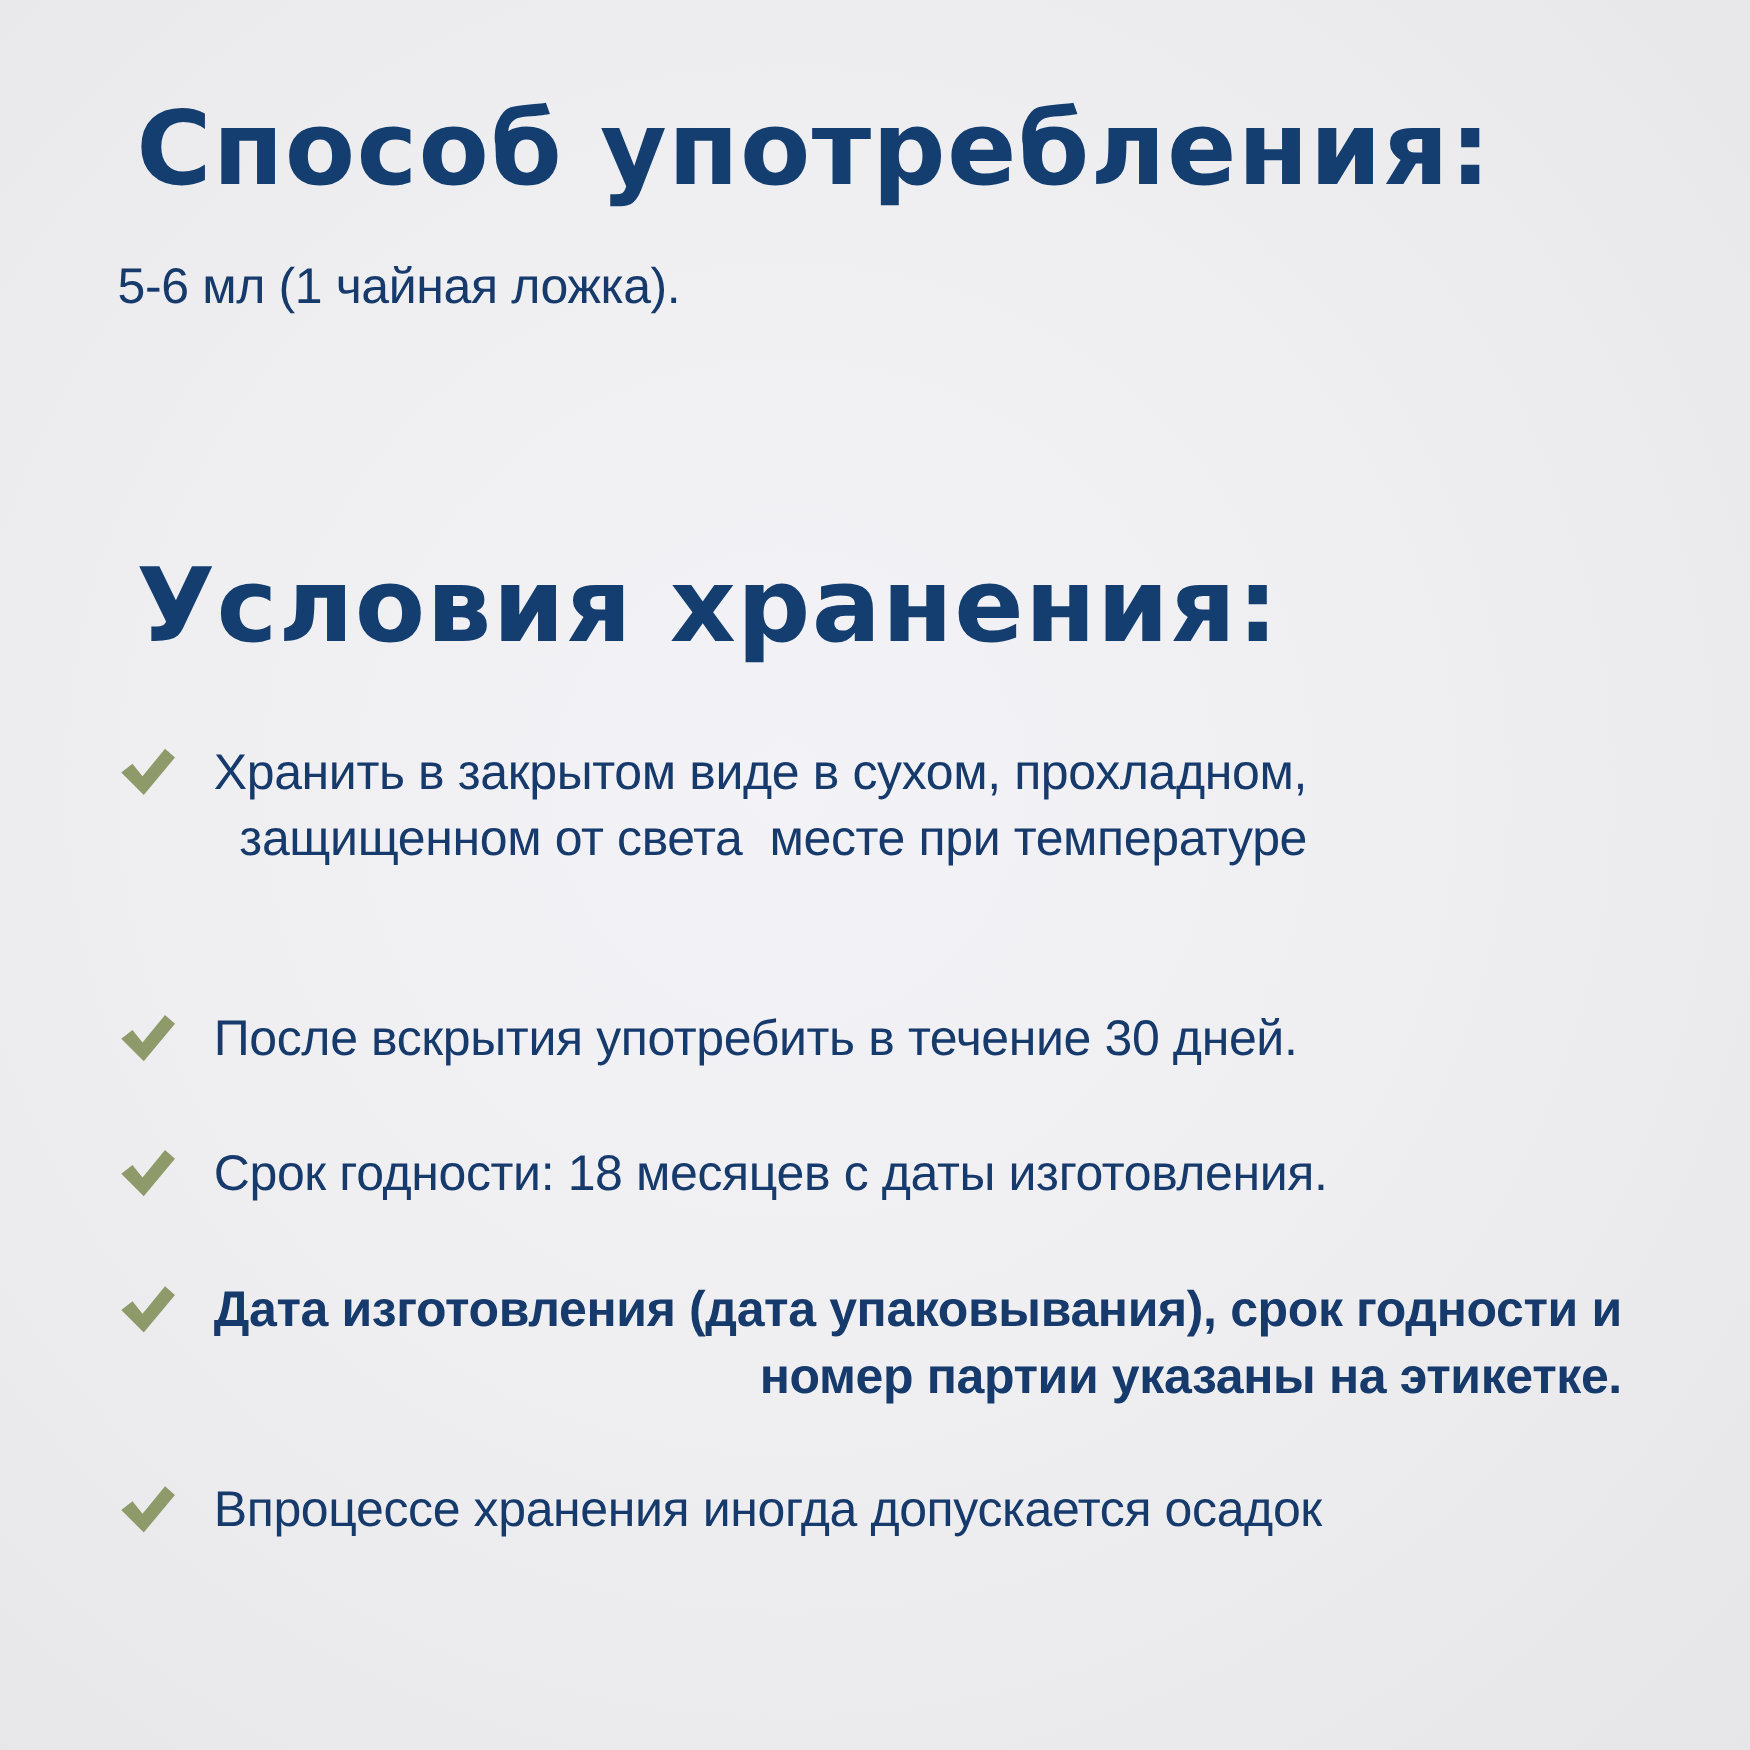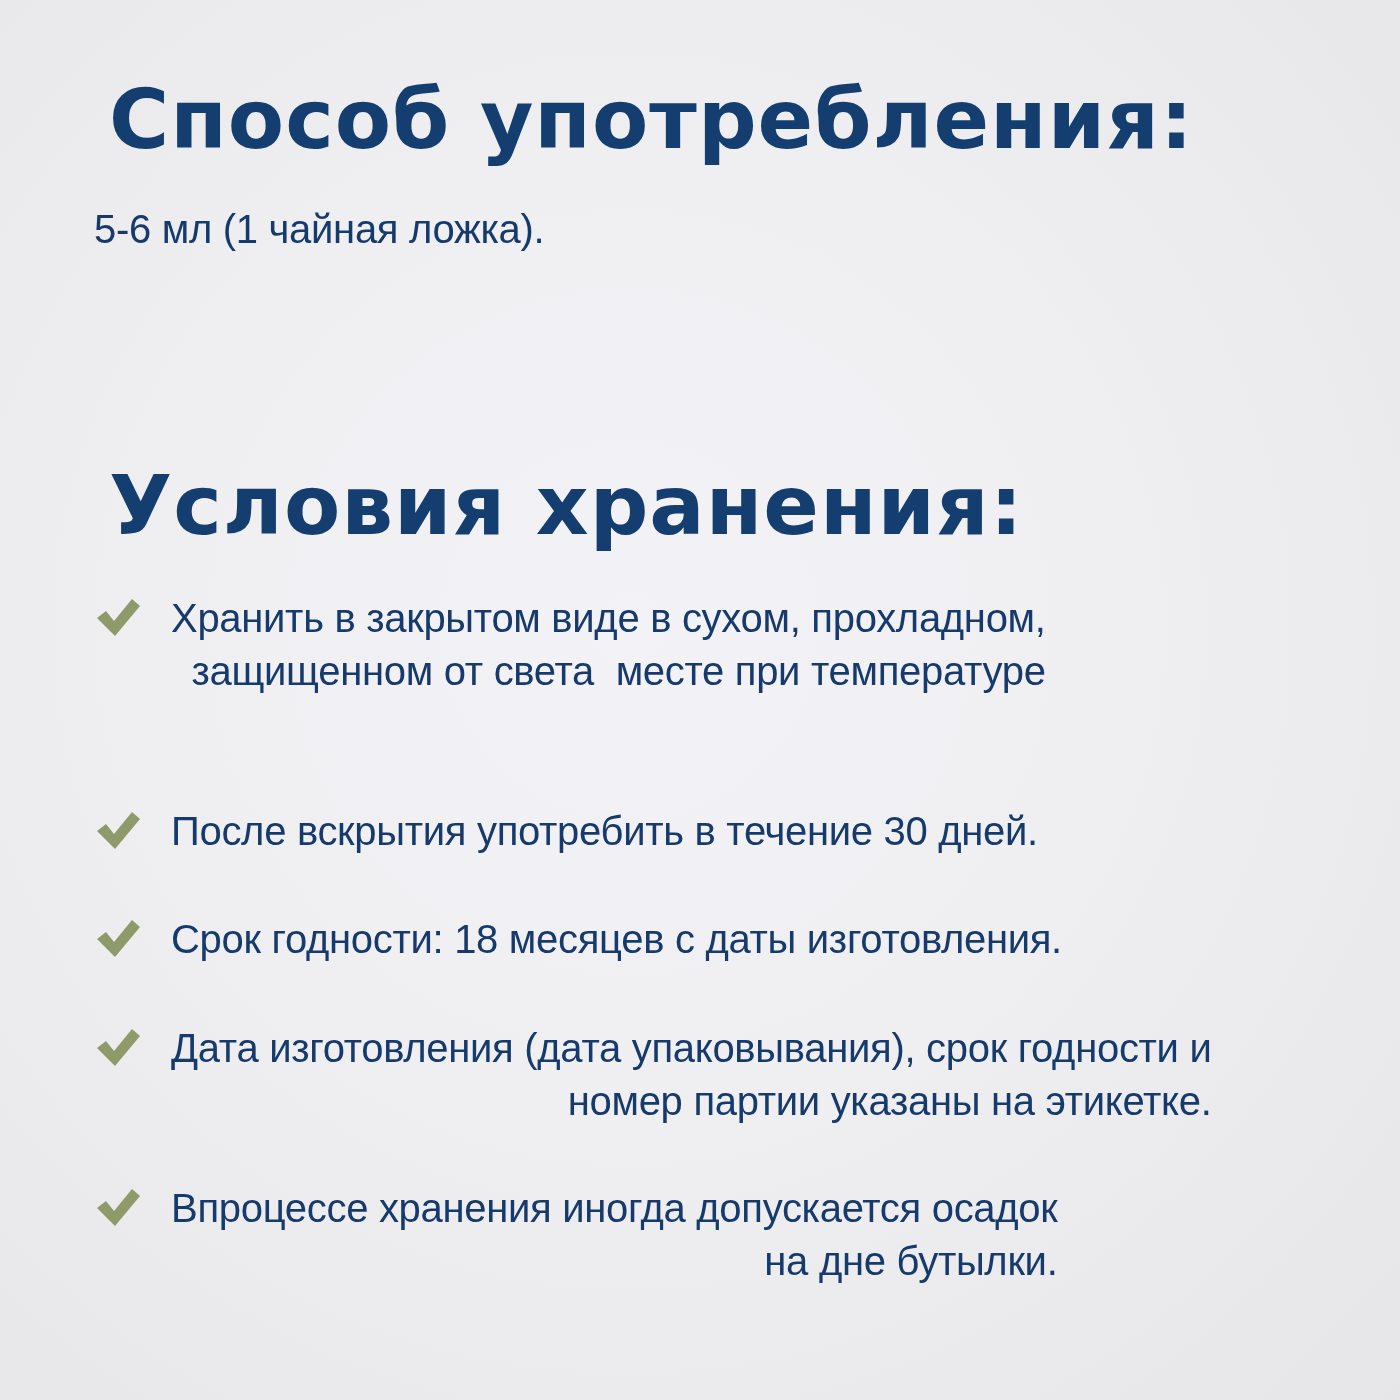--- a/index.html
+++ b/index.html
@@ -10,21 +10,21 @@
     color: #163a6b;
     position: relative;
   }
   .title {
     position: absolute; left: 92px;
     font-family: "DejaVu Sans", sans-serif;
     font-weight: bold; font-size: 82px; letter-spacing: 1px;
     color: #143e70; margin: 17px; line-height: 1;
   }
   #title-usage { top: 62px; }
-  #title-storage { top: 448px; }
+  #title-storage { top: 428px; }
   .para {
     position: absolute; left: 94px; top: 203px; width: 1240px;
     font-family: "Liberation Sans", sans-serif;
     font-size: 40px; line-height: 53px; color: #163a6b;
     letter-spacing: -0.3px;
   }
   .para span { display: block; white-space: nowrap; }
   .item {
     position: absolute; left: 94px; width: 1240px;
     display: flex; align-items: flex-start;
@@ -72,31 +72,30 @@
 
 <div class="item" style="top:913px;">
   <svg class="check" viewBox="0 0 50 50">
       <path d="M3 24 L12 17 L20 27 L38 5 L46 12 L21 42 Z" fill="#8f9a6a"></path>
     </svg>
   <div class="item-text">
     <span>Срок годности: 18 месяцев с даты изготовления.</span>
   </div>
 </div>
 
-<div class="item" style="top:1022px;">
+<div class="item" style="top:1022px;font-weight:bold;">
   <svg class="check" viewBox="0 0 50 50">
       <path d="M3 24 L12 17 L20 27 L38 5 L46 12 L21 42 Z" fill="#8f9a6a"></path>
     </svg>
   <div class="item-text">
     <span>Дата изготовления (дата упаковывания), срок годности и</span>
     <span>номер партии указаны на этикетке.</span>
   </div>
 </div>
 
 <div class="item" style="top:1182px;">
   <svg class="check" viewBox="0 0 50 50">
       <path d="M3 24 L12 17 L20 27 L38 5 L46 12 L21 42 Z" fill="#8f9a6a"></path>
     </svg>
   <div class="item-text">
     <span>Впроцессе хранения иногда допускается осадок</span>
-    <span>на дне бутылки.</span>
   </div>
 </div>
 
 </body></html>

